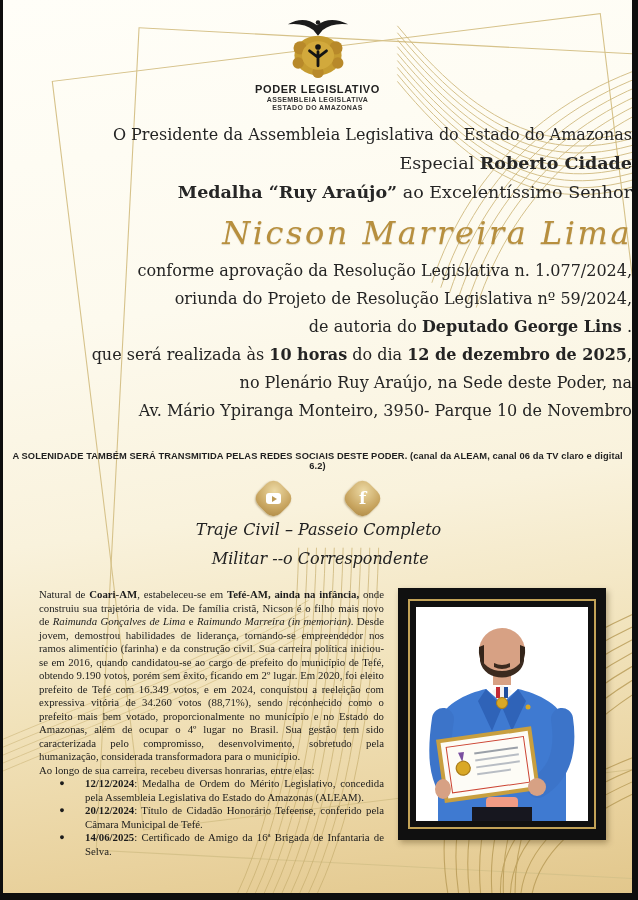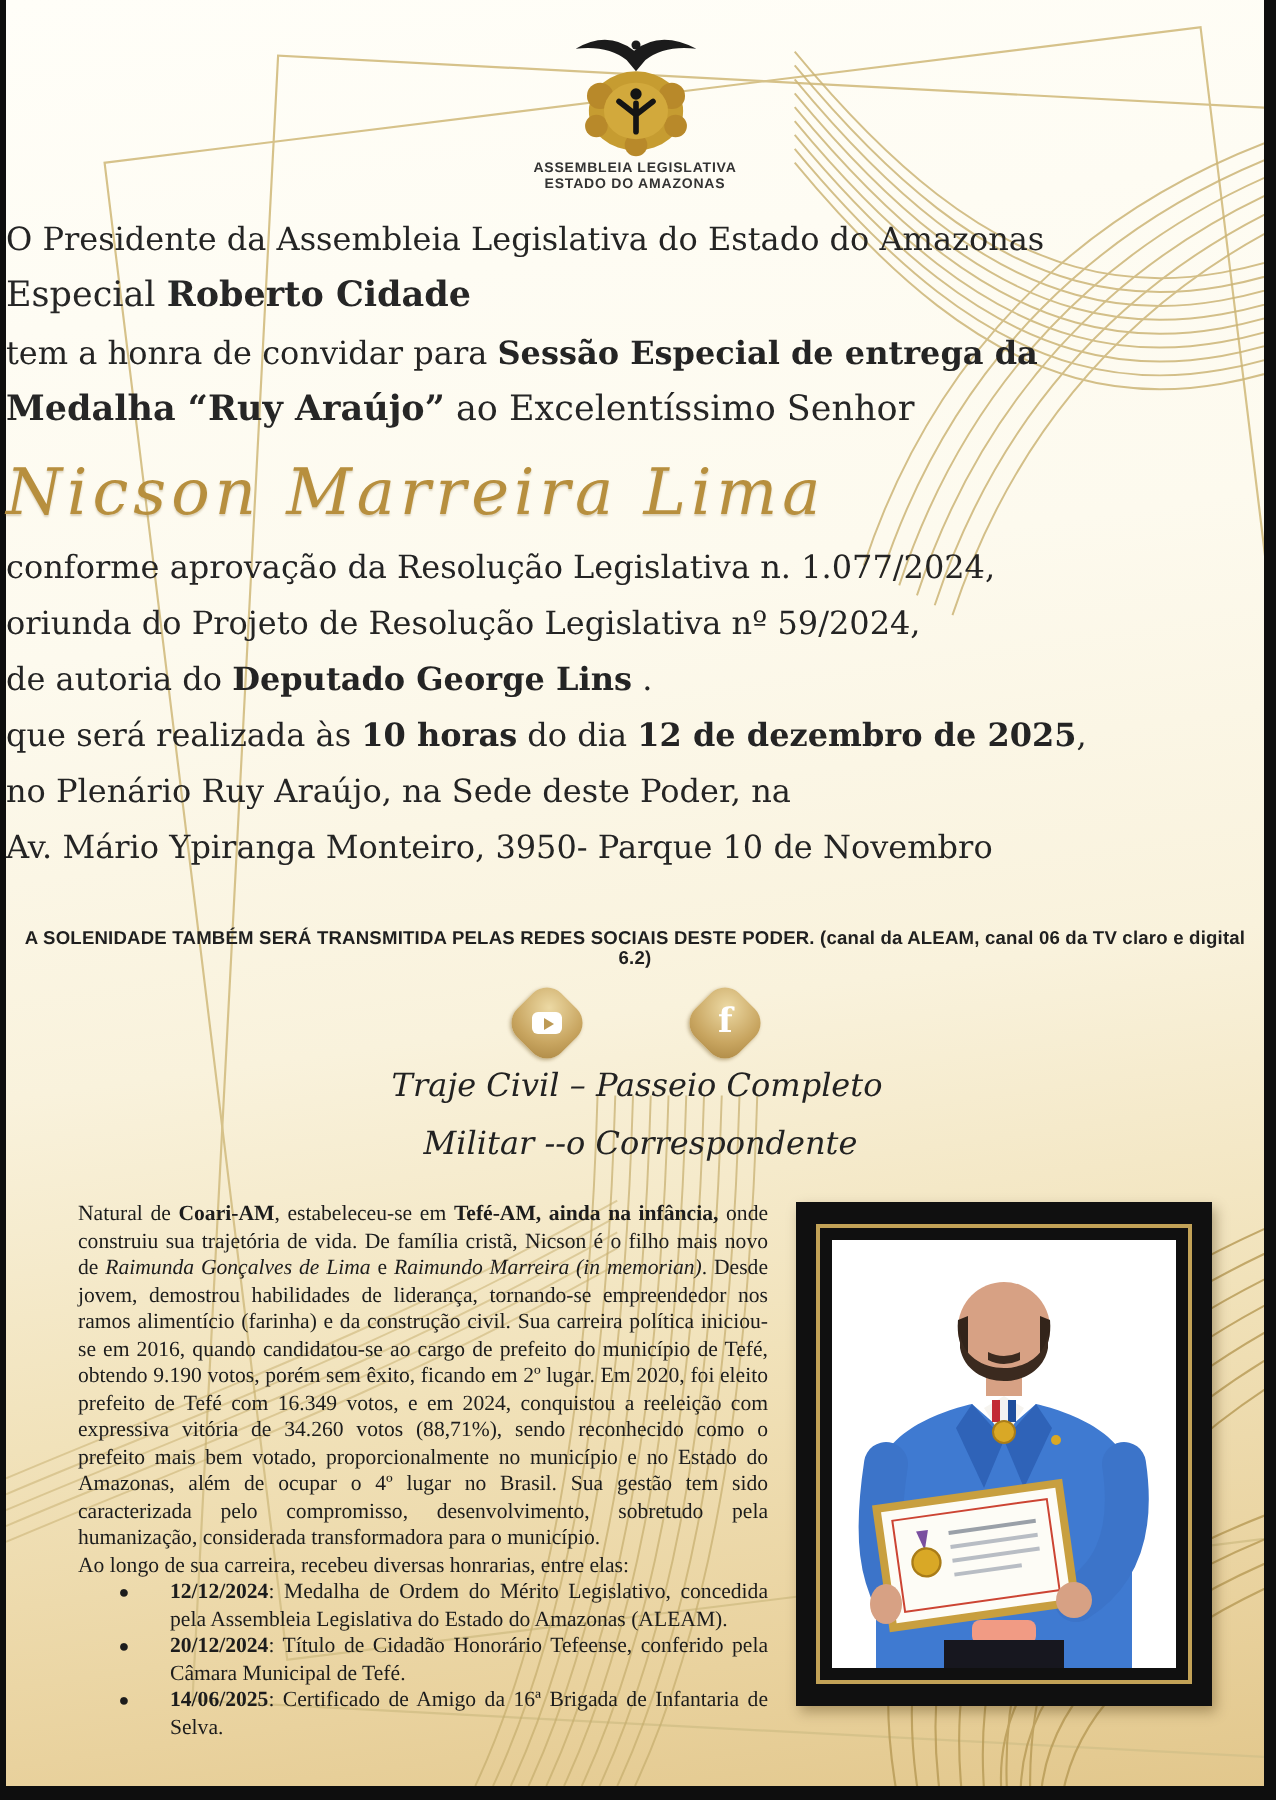--- a/index.html
+++ b/index.html
@@ -11,21 +11,21 @@
   .decor{position:absolute;left:0;top:0;width:100%;height:100%;pointer-events:none;}
   .content{position:relative;z-index:2;}
 
   
   .crest-block{text-align:center;padding-top:14px;}
   .crest{display:block;margin:0 auto;}
   .org1{font-family:"Liberation Sans",sans-serif;font-weight:700;font-size:11px;letter-spacing:.6px;color:#222;margin-top:3px;}
   .org2{font-family:"Liberation Sans",sans-serif;font-weight:700;font-size:7px;letter-spacing:.4px;color:#333;margin-top:1px;}
 
   
-  .invite{text-align:left;margin-top:10px;}
+  .invite{text-align:right;margin-top:10px;}
   .invite p{margin:0;}
   .l{font-size:16px;line-height:28px;color:#242424;}
   .lg{font-size:17.5px;line-height:29px;}
   b{font-weight:700;}
   .name{font-style:italic;font-size:32px;line-height:40px;color:#b78f3e;letter-spacing:2.5px;
         margin:6px 0 4px 0 !important;text-shadow:0 1px 1px rgba(120,90,30,.25);}
   .role{font-size:16.5px;line-height:26px;}
 
   
   .broadcast{text-align:center;margin-top:26px;}
@@ -130,28 +130,28 @@
         <ellipse cx="45" cy="44" rx="25" ry="21" fill="#c69c31"></ellipse>
         <circle cx="26" cy="36" r="7" fill="#b8892a"></circle>
           <circle cx="64" cy="36" r="7" fill="#b8892a"></circle>
         <circle cx="24" cy="52" r="6" fill="#b8892a"></circle>
           <circle cx="66" cy="52" r="6" fill="#b8892a"></circle>
         <circle cx="45" cy="62" r="6" fill="#b8892a"></circle>
         <ellipse cx="45" cy="44" rx="17" ry="15" fill="#d2a93c"></ellipse>
         <circle cx="45" cy="35" r="3" fill="#141414"></circle>
         <path d="M45 40 V55 M45 46 L36 39 M45 46 L54 39" stroke="#141414" stroke-width="3" fill="none" stroke-linecap="round"></path>
       </svg>
+      <div class="org1">PODER LEGISLATIVO</div>
       <div class="org2">ASSEMBLEIA LEGISLATIVA</div>
       <div class="org2">ESTADO DO AMAZONAS</div>
     </header>
 
     <main class="invite">
       <p class="l"><span>O Presidente da Assembleia Legislativa do Estado do Amazonas</span></p>
       <p class="lg"><span>Especial </span><b>Roberto Cidade</b></p>
-      <p class="l"><span>tem a honra de convidar para </span><b>Sessão Especial de entrega da</b></p>
       <p class="lg"><b>Medalha “Ruy Araújo”</b><span> ao Excelentíssimo Senhor</span></p>
       <p class="name">Nicson Marreira Lima</p>
       <p class="l">conforme aprovação da Resolução Legislativa n. 1.077/2024,</p>
       <p class="l">oriunda do Projeto de Resolução Legislativa nº 59/2024,</p>
       <p class="l"><span>de autoria do </span><b>Deputado George Lins</b><span> .</span></p>
       <p class="l"><span>que será realizada às </span><b>10 horas</b><span> do dia </span><b>12 de dezembro de 2025</b><span>,</span></p>
       <p class="l">no Plenário Ruy Araújo, na Sede deste Poder, na</p>
       <p class="l">Av. Mário Ypiranga Monteiro, 3950- Parque 10 de Novembro</p>
     </main>
 

